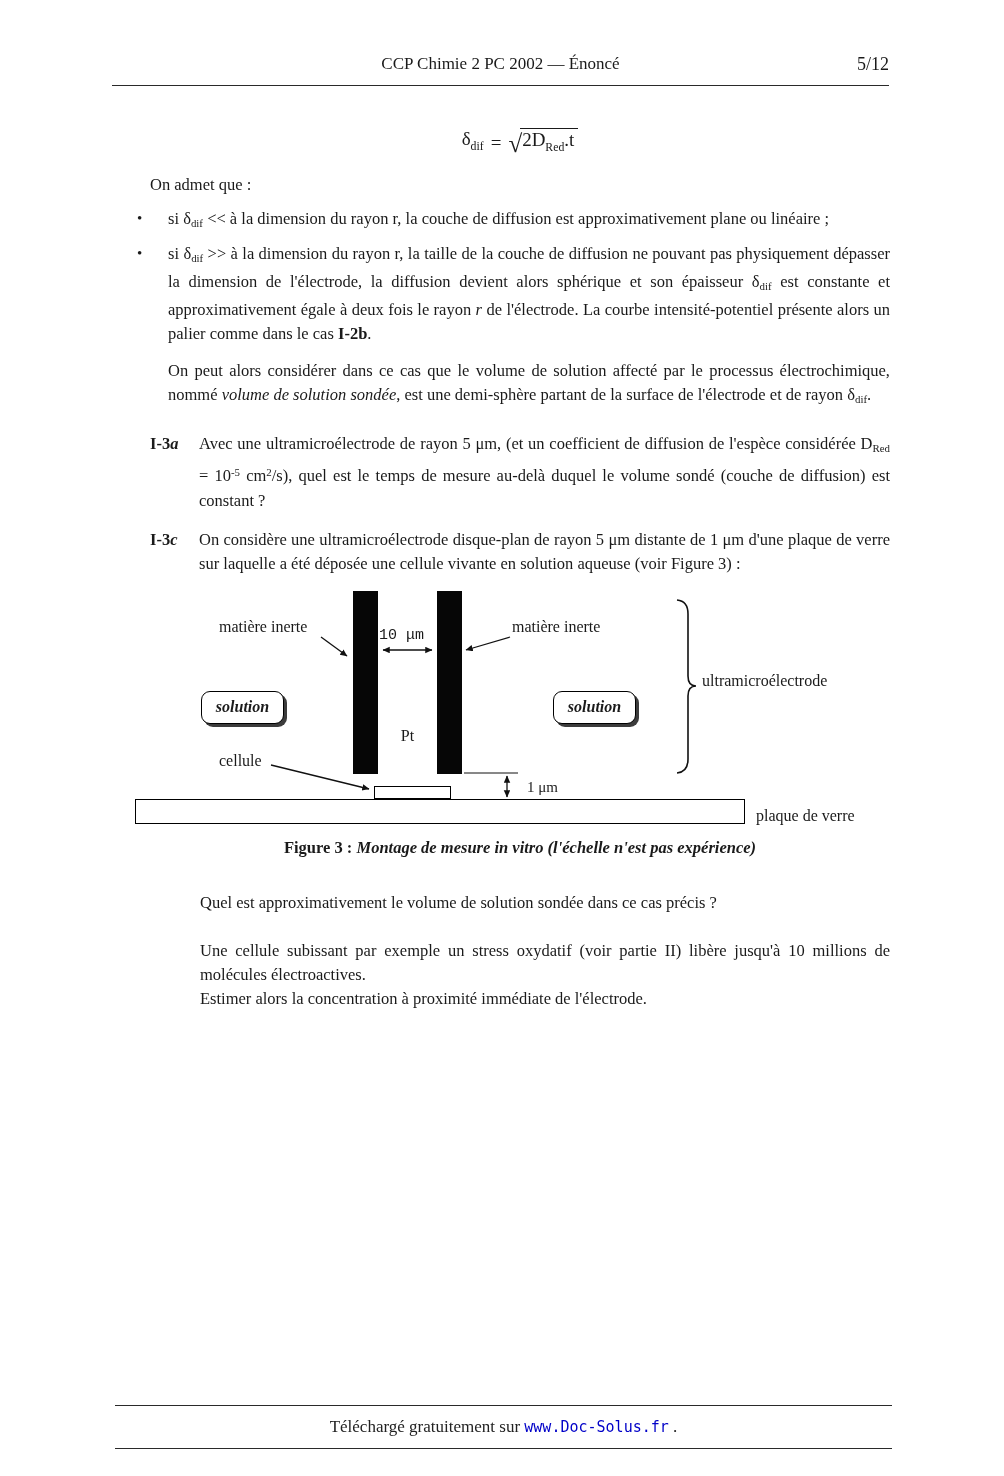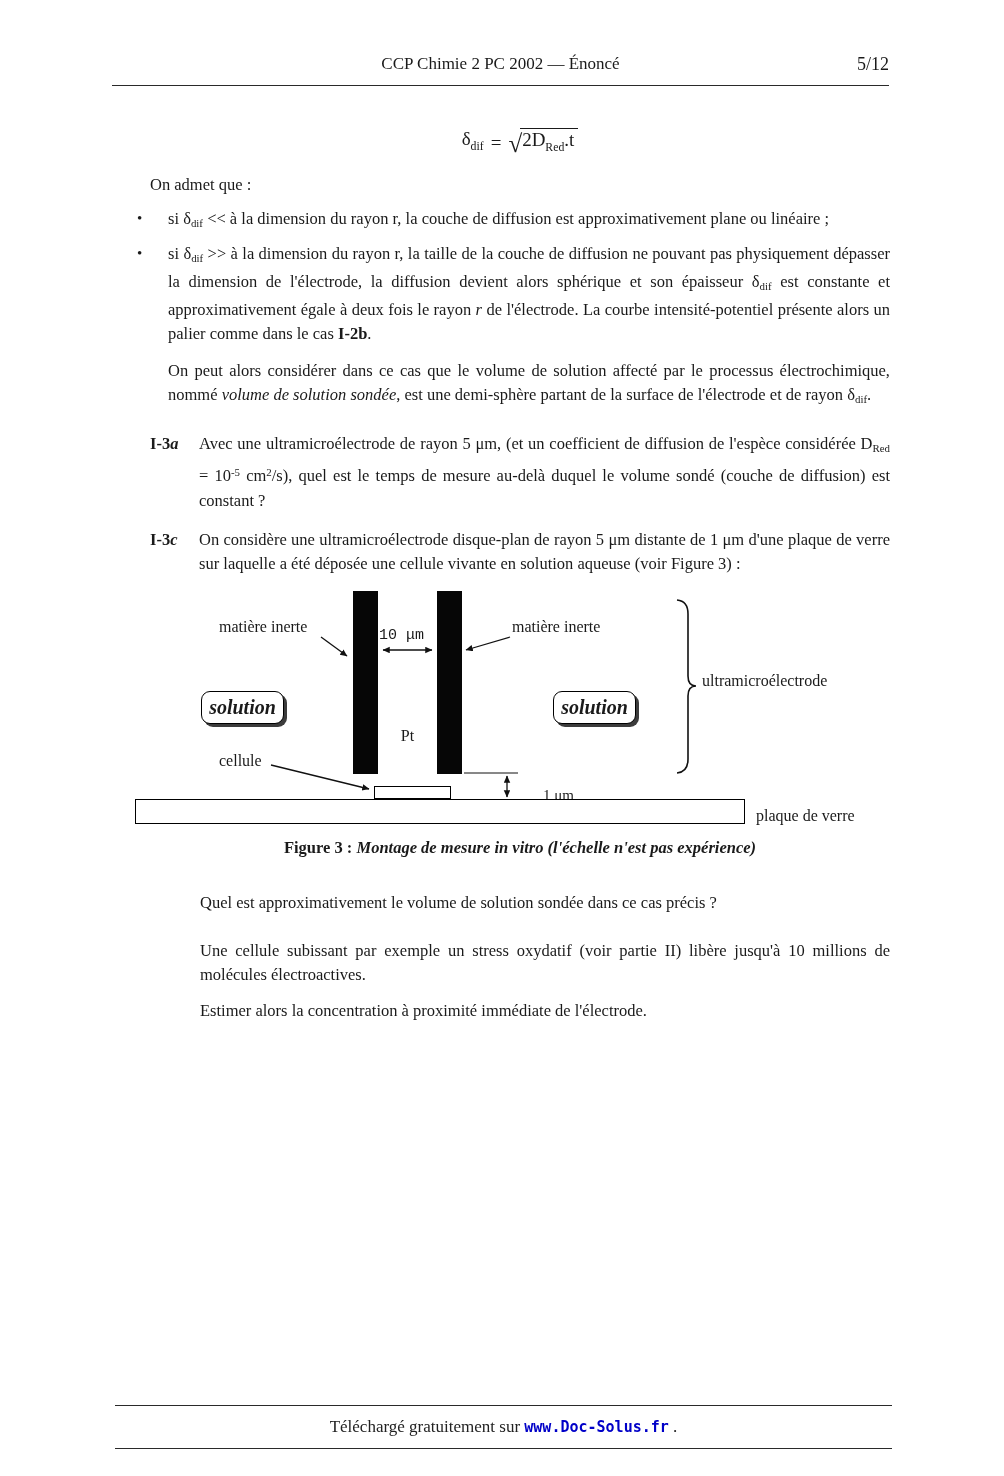--- a/index.html
+++ b/index.html
@@ -54,39 +54,39 @@
   .bar { position:absolute; top:6px; width:25px; height:183px; background:#060606; }
   .bar-left { left:218px; }
   .bar-right { left:302px; }
   .fig-label { position:absolute; font-size:16px; white-space:nowrap; }
   .fig-label-small { position:absolute; font-size:15px; white-space:nowrap; }
   .solution-box {
     position:absolute; top:106px; width:83px; height:33px;
     border:1.6px solid #000; border-radius:9px; background:#fff;
     box-shadow:3px 3px 0 #3c3c3c;
     display:flex; align-items:center; justify-content:center;
-    font-weight:bold; font-style:italic; font-size:20px;
+    font-weight:bold; font-style:italic; font-size:16px;
   }
   .cell-rect { position:absolute; left:239px; top:201px; width:77px; height:13px; border:1.5px solid #000; background:#fff; }
   .glass-plate { position:absolute; left:0; top:214px; width:610px; height:25px; border:1.6px solid #000; background:#fff; }
   .fig-svg { position:absolute; left:0; top:0; }
 
   .caption { margin-top:6px; text-align:center; font-size:16.5px; }
   .caption .cap-label { font-weight:bold; }
   .caption .cap-title { font-weight:bold; font-style:italic; }
 
   .questions { margin-top:31px; margin-left:50px; }
   .q2 { margin-top:24px; }
-  .q3 { margin-top:12px; }
+  .q3 { margin-top:0; }
 
   
   .footer { position:absolute; left:115px; width:777px; top:1405px; }
   .footer-rule { border:none; border-top:1.5px solid #2a2a2a; }
   .footer-text { text-align:center; padding:9px 0 9px; font-size:17px; color:#222; }
-  .footer-link { color:#0000c8; font-family:"DejaVu Sans Mono", monospace; font-weight:bold; font-size:15px; text-decoration:none; }
+  .footer-link { color:#0000c8; font-family:"DejaVu Sans Mono", monospace; font-weight:normal; font-size:15px; text-decoration:none; }
 </style>
 </head>
 <body>
 
 <div class="page">
 
   <div class="header">
     <div class="header-row">
       <span>CCP Chimie 2 PC 2002 — Énoncé</span>
       <span class="header-pagenum">5/12</span>
@@ -167,21 +167,21 @@
       <div class="solution-box" style="left:418px;">
         <span>solution</span>
       </div>
 
       <div class="fig-label" style="left:242px; top:139px; width:61px; text-align:center;">Pt</div>
 
       <div class="fig-label" style="left:84px; top:164px;">cellule</div>
 
       <div class="cell-rect"></div>
 
-      <div class="fig-label-small" style="left:392px; top:198px;margin-left:16px;">1 μm</div>
+      <div class="fig-label-small" style="left:392px; top:190px;">1 μm</div>
 
       <div class="glass-plate"></div>
 
       <div class="fig-label" style="left:567px; top:84px;">ultramicroélectrode</div>
 
       <div class="fig-label" style="left:621px; top:219px;">plaque de verre</div>
 
     </div>
 
     <p class="caption">

